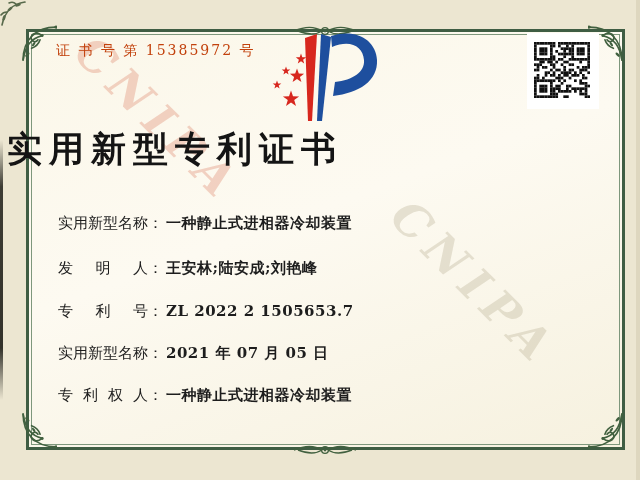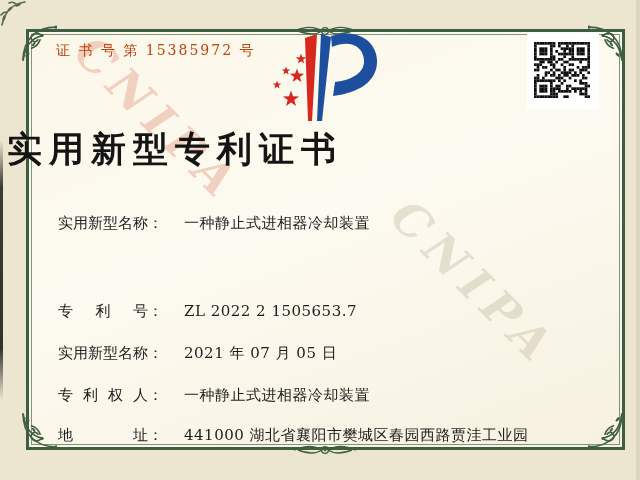--- a/index.html
+++ b/index.html
@@ -47,21 +47,21 @@
     font-size:35px;font-weight:700;letter-spacing:7px;color:#141414;
     text-indent:7px;
   }
   
   .row{position:absolute;left:58px;font-size:15px;color:#1d1d1d;line-height:20px;white-space:nowrap;}
   .flabel{
     display:inline-block;width:90px;text-align:justify;text-align-last:justify;
     vertical-align:top;
   }
   .colon{display:inline-block;width:16px;vertical-align:top;}
-  .fvalue{display:inline-block;letter-spacing:0.5px;vertical-align:top;margin-left:20px;}
+  .fvalue{display:inline-block;letter-spacing:0.5px;vertical-align:top;margin-left:2px;font-weight:bold;}
   
   .edge-left{
     position:absolute;left:0;top:140px;width:3px;height:260px;
     background:linear-gradient(180deg,rgba(30,30,24,0) 0%,rgba(30,30,24,.85) 18%,rgba(30,30,24,.9) 80%,rgba(30,30,24,0) 100%);
   }
   .edge-right{
     position:absolute;right:0;top:0;width:4px;height:480px;background:#ded7bf;
   }
 </style>
 </head>
@@ -436,29 +436,29 @@
         <rect x="50.67" y="53.33" width="2.72" height="2.72" fill="#101010"></rect>
         <rect x="53.33" y="53.33" width="2.72" height="2.72" fill="#101010"></rect>
       </svg>
   </div>
 
   <div class="title">实用新型专利证书</div>
 
   <div class="row" style="top:213px">
     <span class="flabel">实用新型名称</span><span class="colon">：</span><span class="fvalue">一种静止式进相器冷却装置</span>
   </div>
+  <div class="row" style="top:258px">
+    <span class="flabel">发明人</span><span class="colon">：</span><span class="fvalue">王安林;陆安成;刘艳峰</span>
+  </div>
   <div class="row" style="top:301px">
     <span class="flabel">专利号</span><span class="colon">：</span><span class="fvalue">ZL 2022 2 1505653.7</span>
   </div>
   <div class="row" style="top:343px">
     <span class="flabel">实用新型名称</span><span class="colon">：</span><span class="fvalue">2021 年 07 月 05 日</span>
   </div>
   <div class="row" style="top:385px">
     <span class="flabel">专利权人</span><span class="colon">：</span><span class="fvalue">一种静止式进相器冷却装置</span>
   </div>
-  <div class="row" style="top:425px">
-    <span class="flabel">地址</span><span class="colon">：</span><span class="fvalue">441000 湖北省襄阳市樊城区春园西路贾洼工业园</span>
-  </div>
 
   <div class="edge-left"></div>
   <div class="edge-right"></div>
 
 </div>
 
 </body></html>

